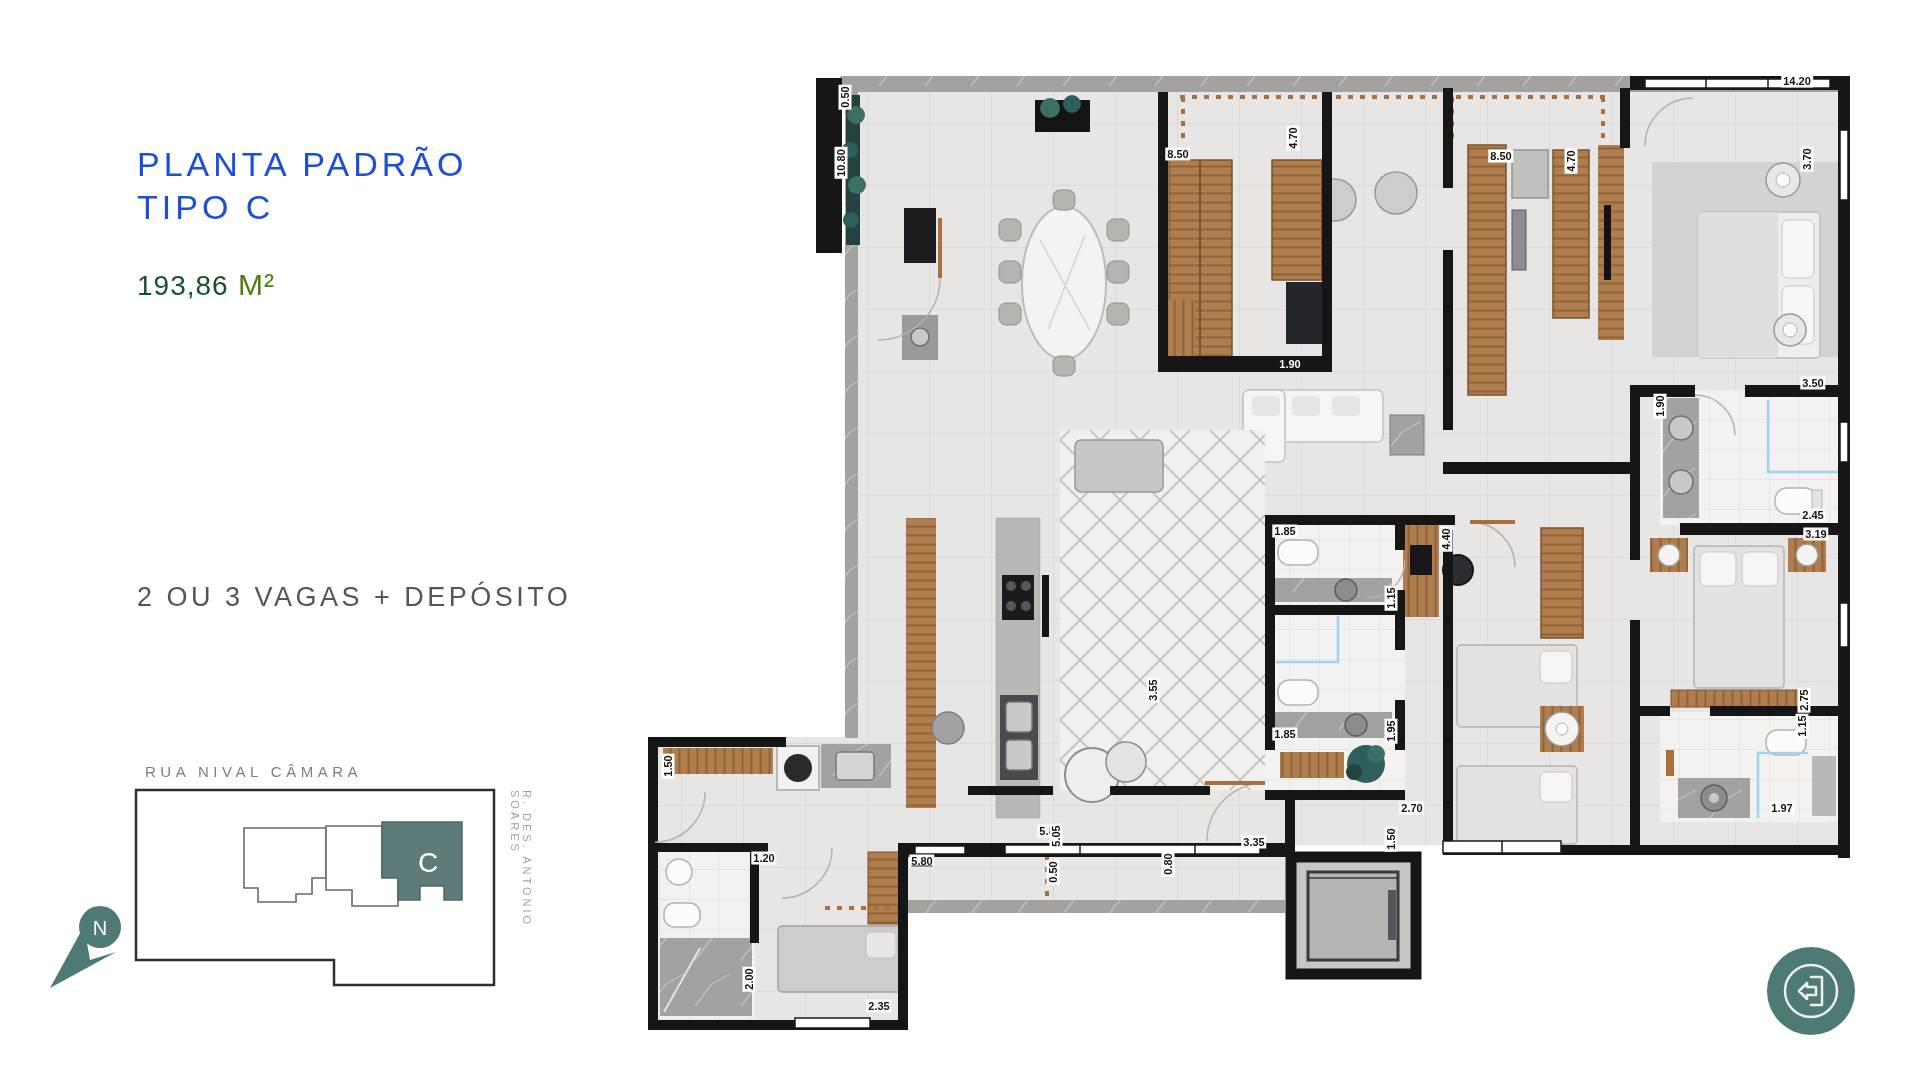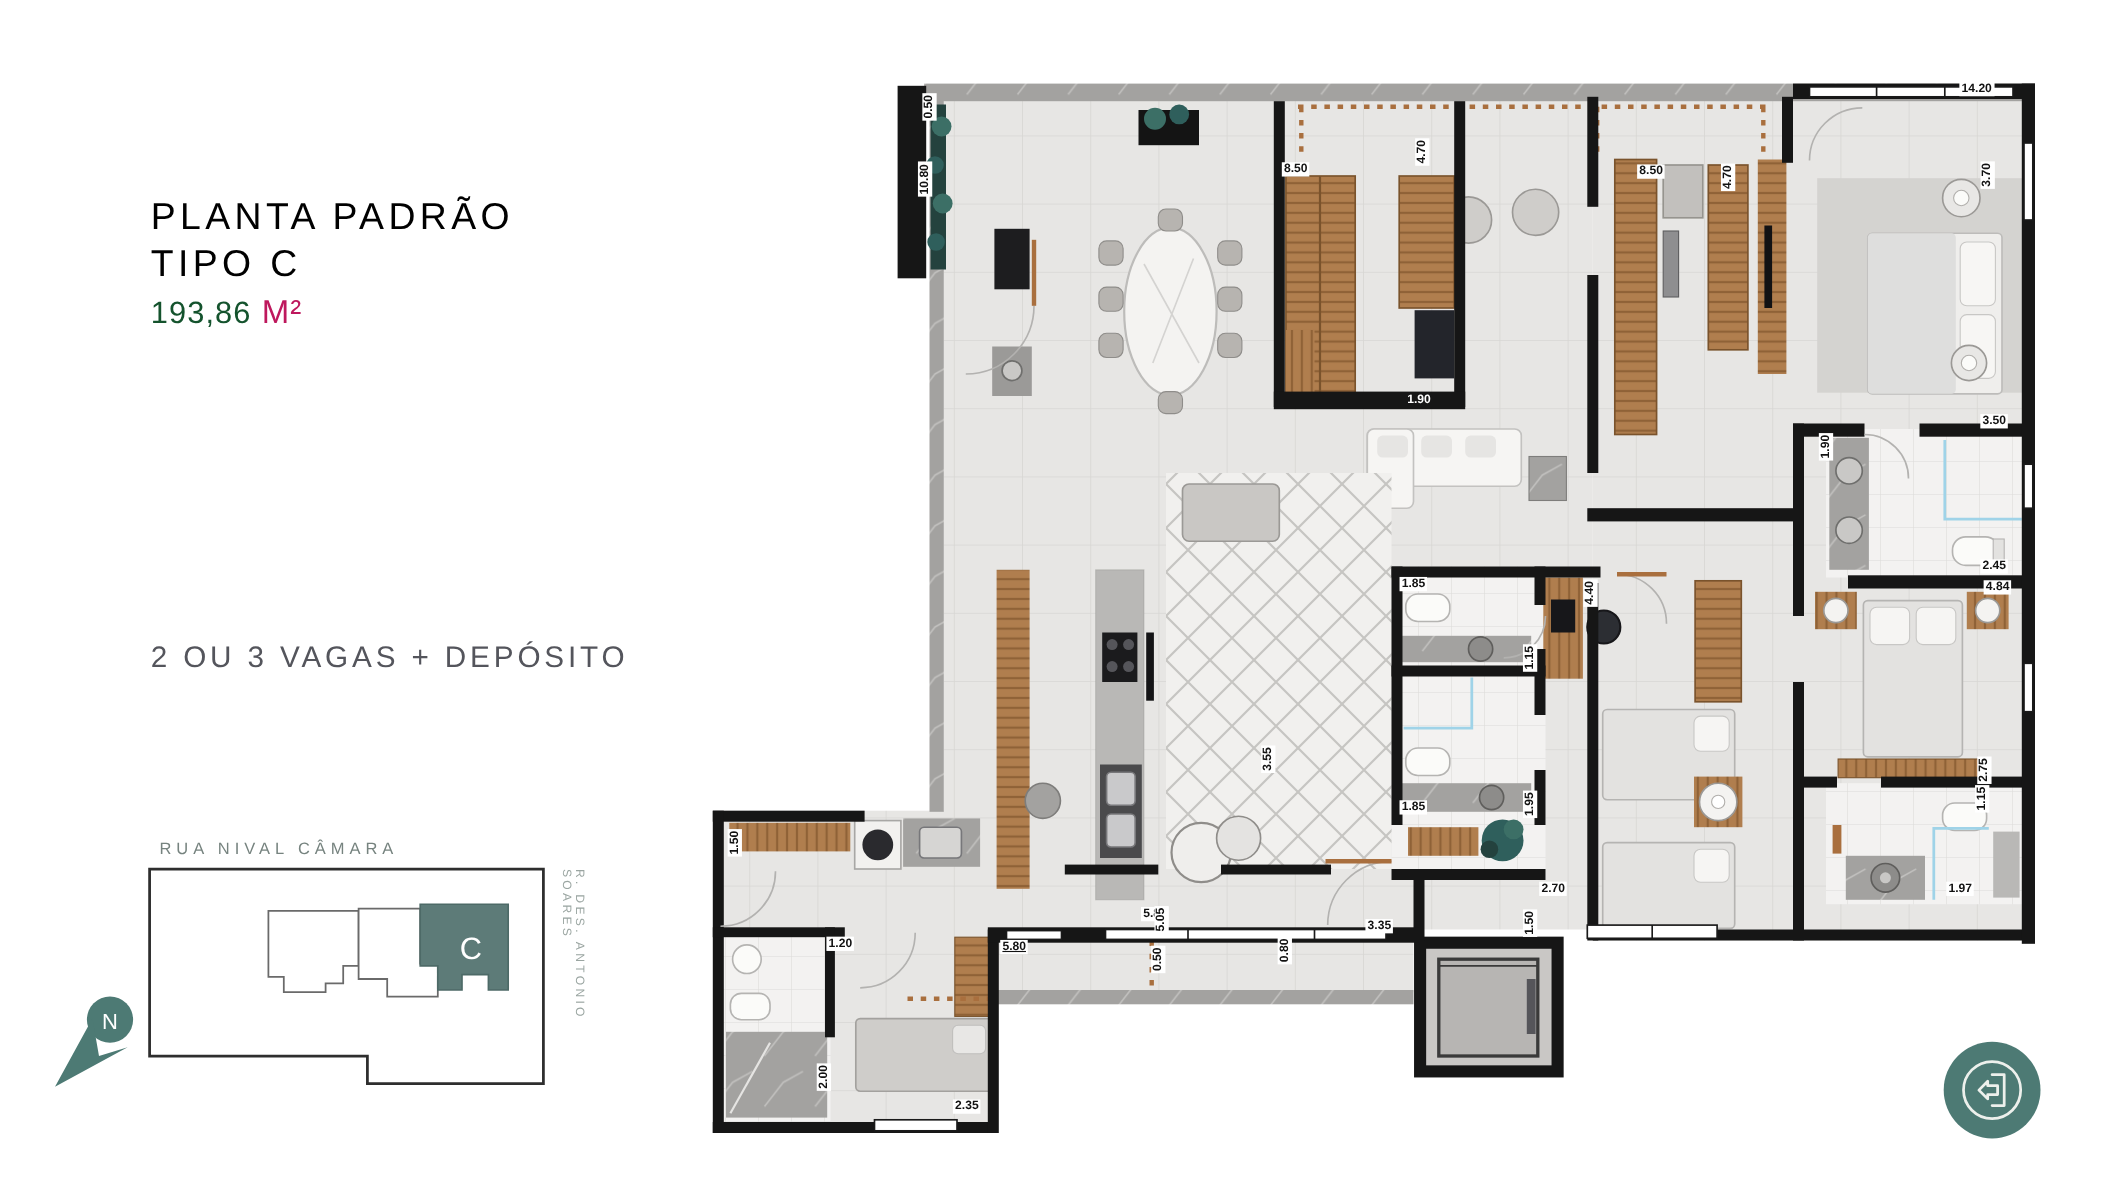--- a/index.html
+++ b/index.html
@@ -3,27 +3,27 @@
 <meta charset="utf-8">
 <style>
   html,body{margin:0;padding:0;}
   body{
     width:1919px;height:1079px;position:relative;overflow:hidden;
     background:#ffffff;
     font-family:"Liberation Sans","DejaVu Sans",sans-serif;
   }
   
   .title{
-    position:absolute;left:137px;top:176px;
+    position:absolute;left:137px;top:143px;
     font-size:34px;font-weight:300;letter-spacing:4px;
-    color:#000000;line-height:1.25;white-space:pre-line;
+    color:#1d4ed8;line-height:1.25;white-space:pre-line;
   }
   .area-row{position:absolute;left:137px;top:268px;}
   .area-value{font-size:28px;font-weight:normal;color:#14532d;letter-spacing:1px;}
-  .area-unit{font-size:30px;font-weight:300;color:#be185d;letter-spacing:1px;}
+  .area-unit{font-size:30px;font-weight:300;color:#4d7c0f;letter-spacing:1px;}
   .vagas{
     position:absolute;left:137px;top:582px;
     font-size:27px;font-weight:300;letter-spacing:3.5px;color:#54555c;
   }
   
   .street-top{
     position:absolute;left:145px;top:763px;width:350px;
     font-size:15px;letter-spacing:4.5px;color:#76837f;font-weight:400;
   }
   .street-right{
@@ -378,21 +378,21 @@
     <div class="dim v" style="left: 841px; top: 163px;">10.80</div>
     <div class="dim" style="left: 1178px; top: 154px;">8.50</div>
     <div class="dim v" style="left: 1293px; top: 138px;">4.70</div>
     <div class="dim" style="left: 1501px; top: 156px;">8.50</div>
     <div class="dim v" style="left: 1571px; top: 161px;">4.70</div>
     <div class="dim v" style="left: 1807px; top: 159px;">3.70</div>
     <div class="dim inv" style="left: 1290px; top: 364px;">1.90</div>
     <div class="dim" style="left: 1813px; top: 383px;">3.50</div>
     <div class="dim v" style="left: 1660px; top: 406px;">1.90</div>
     <div class="dim" style="left: 1813px; top: 515px;">2.45</div>
-    <div class="dim" style="left: 1816px; top: 534px;">4.84</div>
+    <div class="dim" style="left: 1816px; top: 534px;">3.19</div>
     <div class="dim" style="left: 1285px; top: 531px;">1.85</div>
     <div class="dim v" style="left: 1391px; top: 598px;">1.15</div>
     <div class="dim v" style="left: 1446px; top: 539px;">4.40</div>
     <div class="dim" style="left: 1285px; top: 734px;">1.85</div>
     <div class="dim v" style="left: 1391px; top: 731px;">1.95</div>
     <div class="dim v" style="left: 1153px; top: 690px;">3.55</div>
     <div class="dim" style="left: 1412px; top: 808px;">2.70</div>
     <div class="dim v" style="left: 1391px; top: 839px;">1.50</div>
     <div class="dim v" style="left: 1804px; top: 700px;">2.75</div>
     <div class="dim v" style="left: 1802px; top: 726px;">1.15</div>

